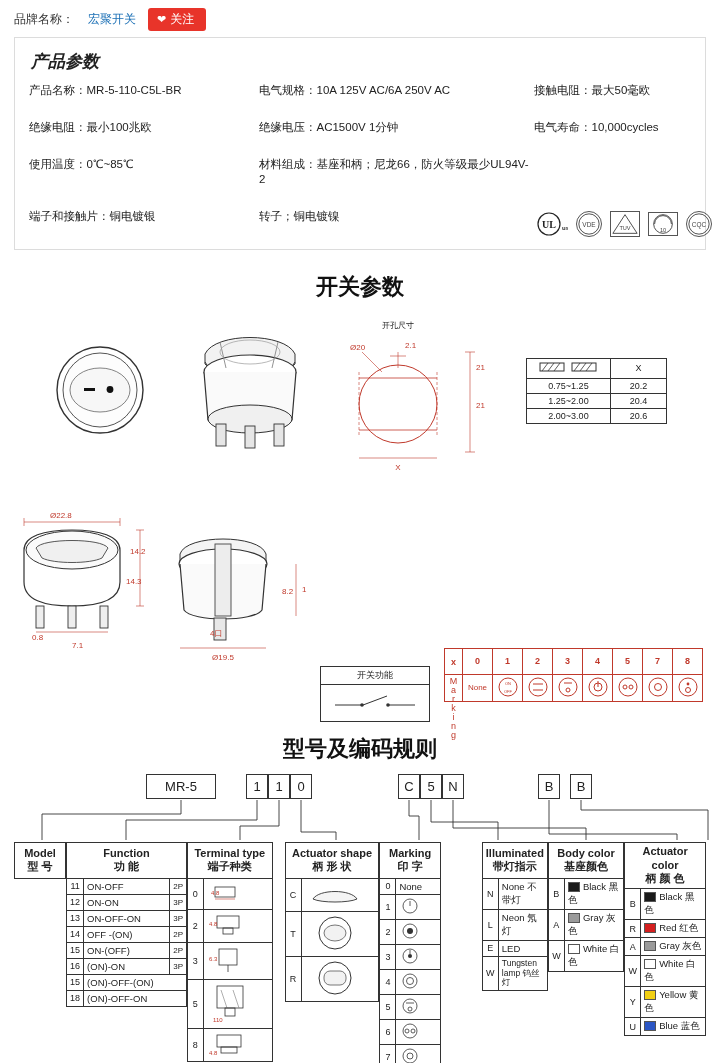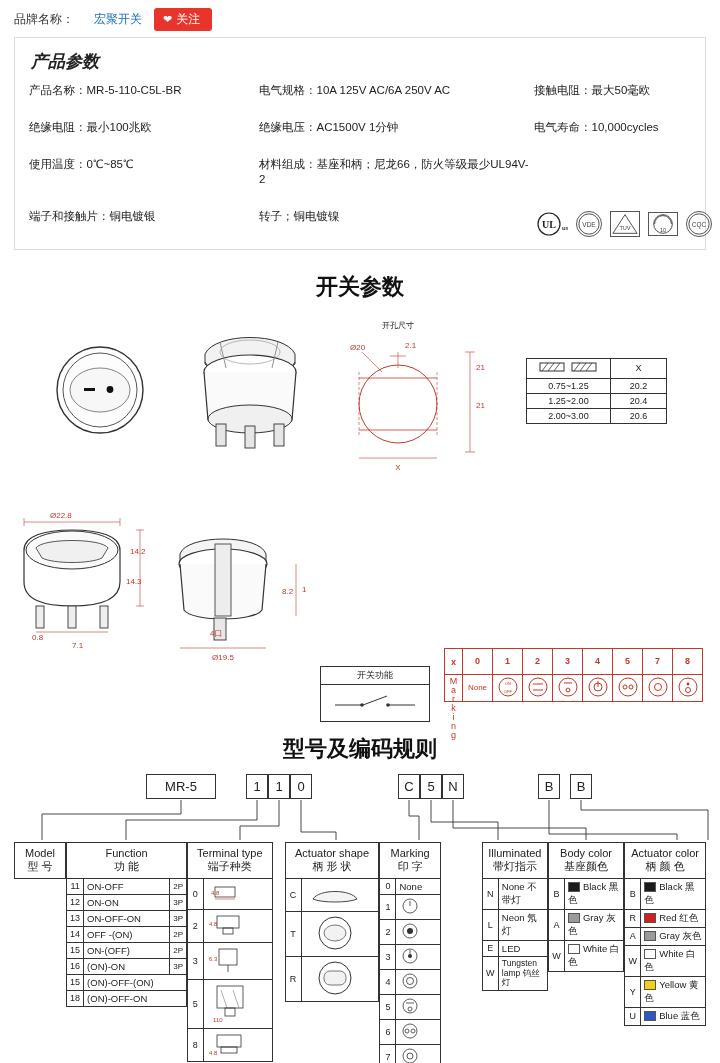--- a/index.html
+++ b/index.html
@@ -16,21 +16,21 @@
   }
 
   
   .brand-bar {
     display: flex;
     align-items: center;
     padding: 8px 14px 6px 14px;
     font-size: 12px;
   }
   .brand-label { color:#333; }
-  .brand-name { color:#1a6fb5; margin-left:20px; }
+  .brand-name { color:#1a6fb5; margin-left:14px; }
   .follow-btn {
     margin-left: 12px;
     background: #e8342a;
     color: #fff;
     border-radius: 3px;
     padding: 3px 12px 3px 9px;
     font-size: 12px;
     display:flex;
     align-items:center;
     gap:4px;
@@ -152,21 +152,21 @@
   }
   table.legend td, table.legend th {
     border: 1px solid #333;
     padding: 2px 3px;
     vertical-align: middle;
   }
   .legend-head {
     text-align:center;
     font-size: 11px;
     line-height:1.25;
-    font-weight:normal;
+    font-weight:bold;
     height: 36px;
   }
   .idx { width: 16px; text-align:center; font-size:9px; }
   .sup { font-size:8px; }
 
   .chip {
     width: 12px; height: 10px; display:inline-block; border:1px solid #555; vertical-align:middle; margin-right:3px;
   }
 
   .sw-func-box {

